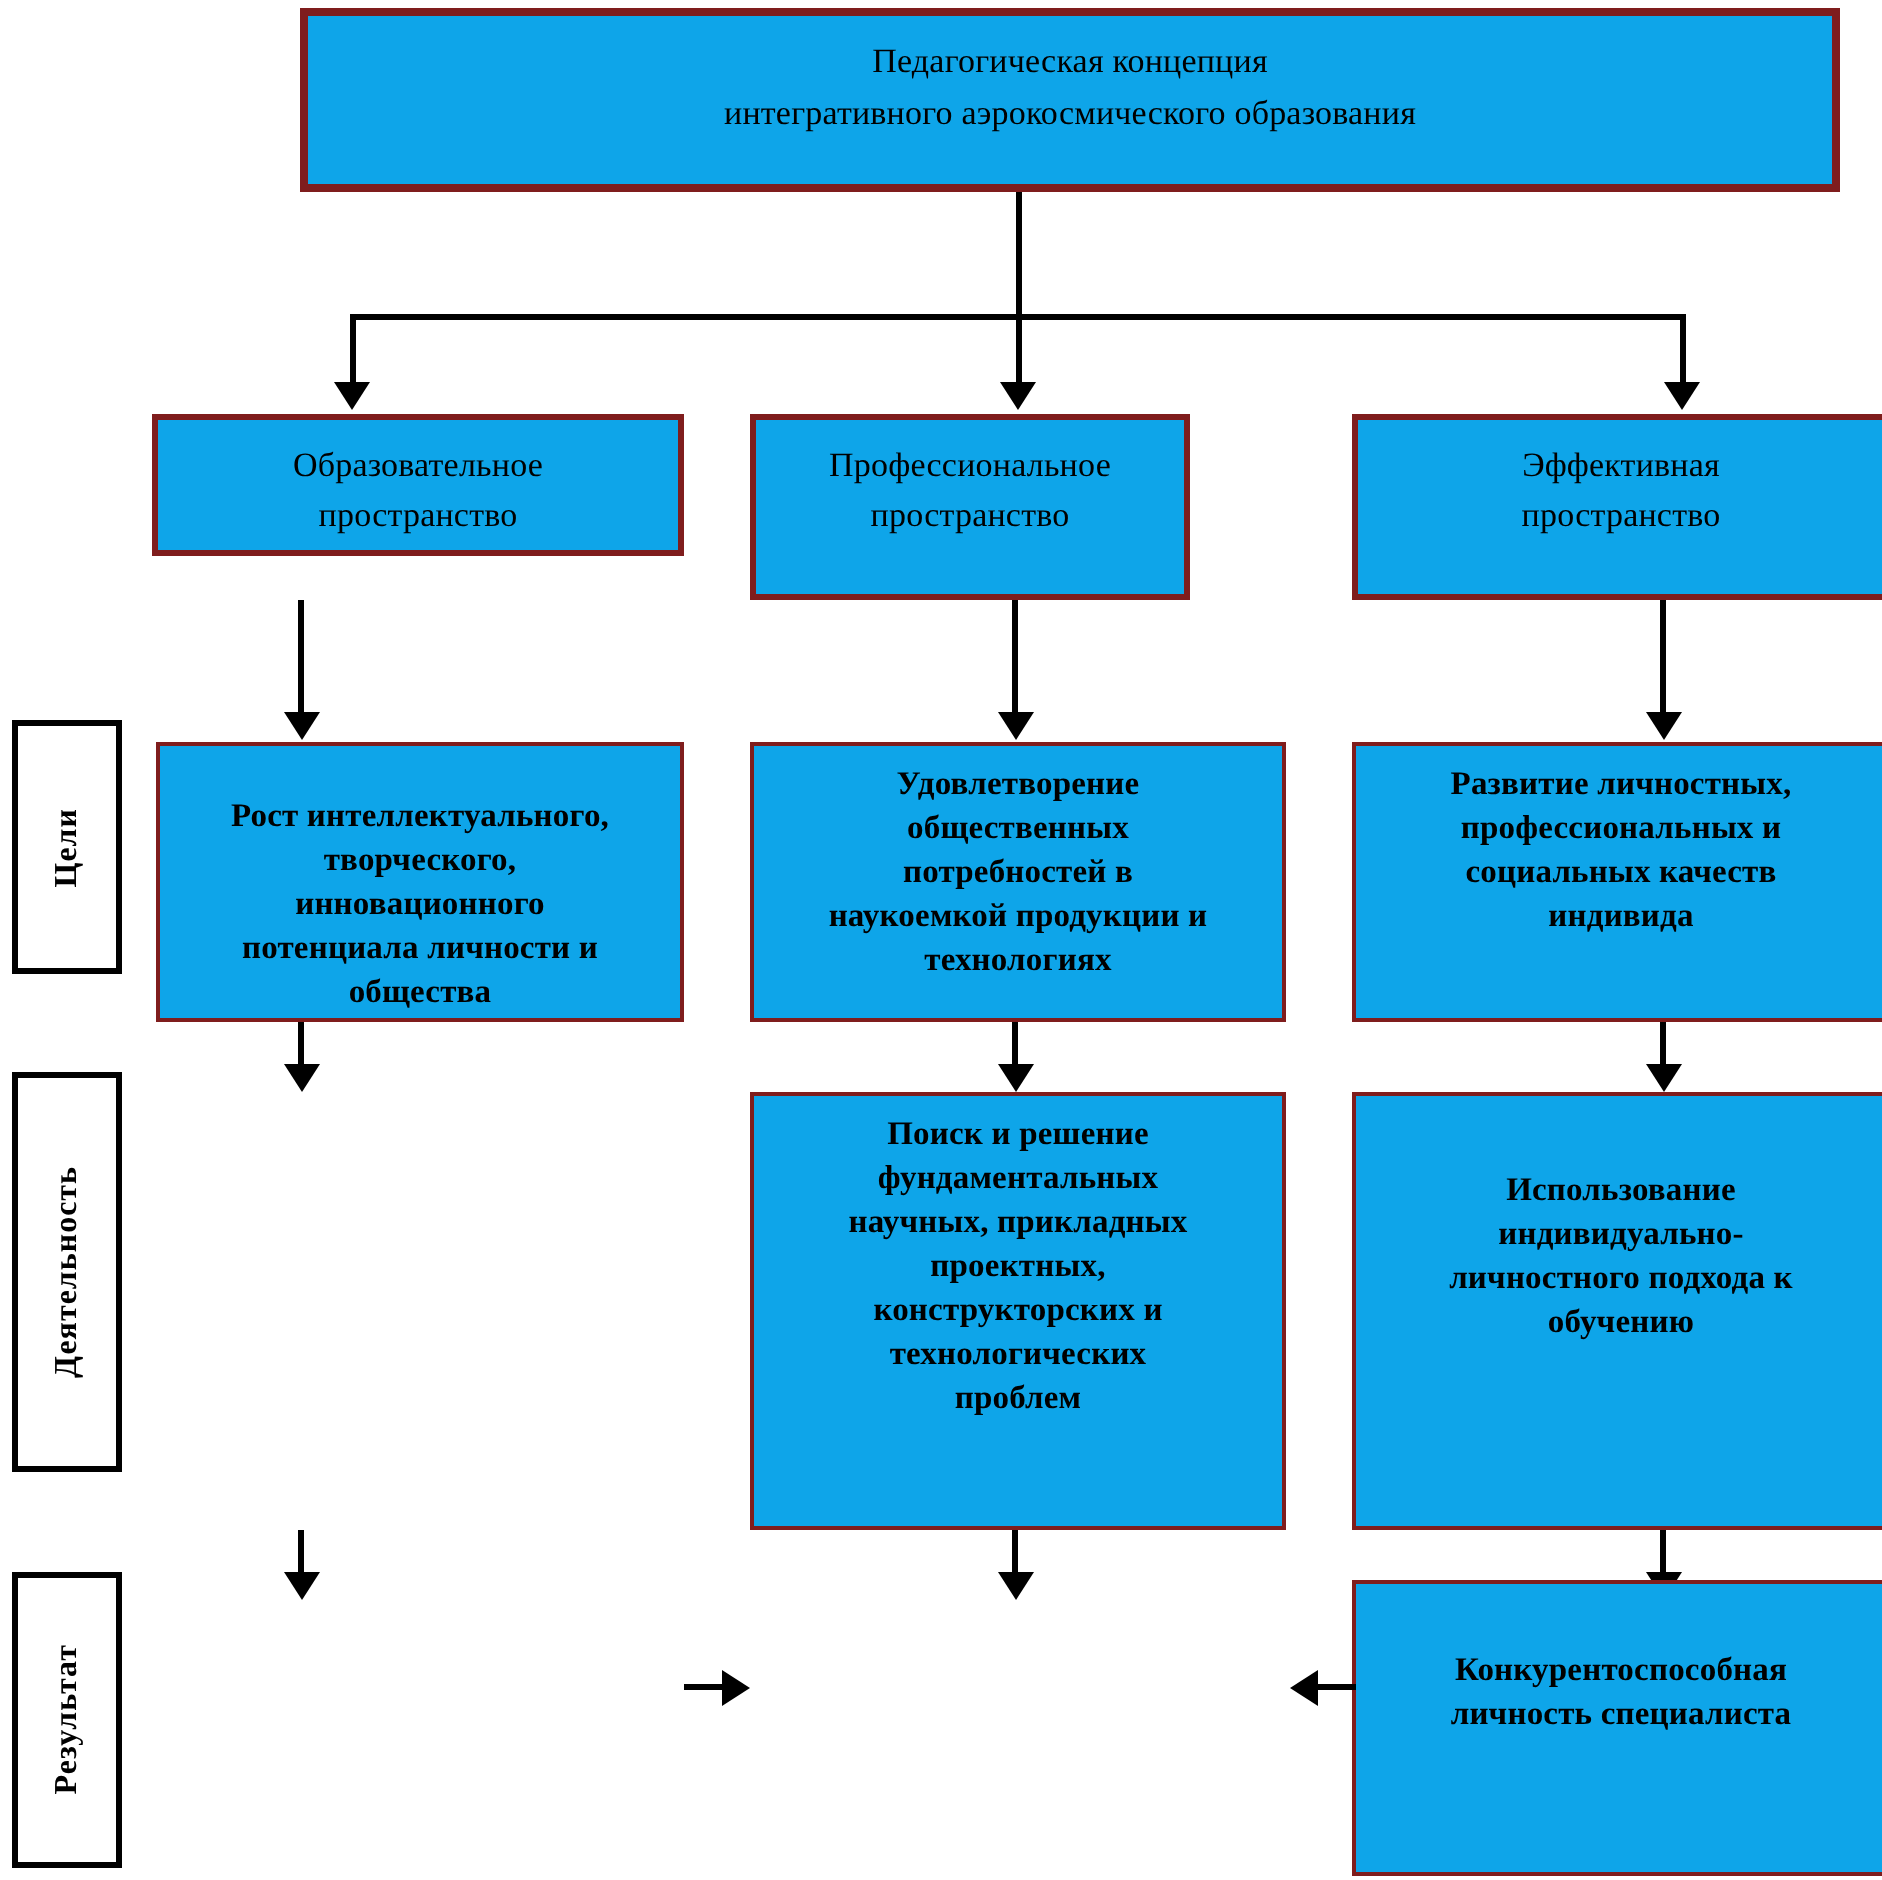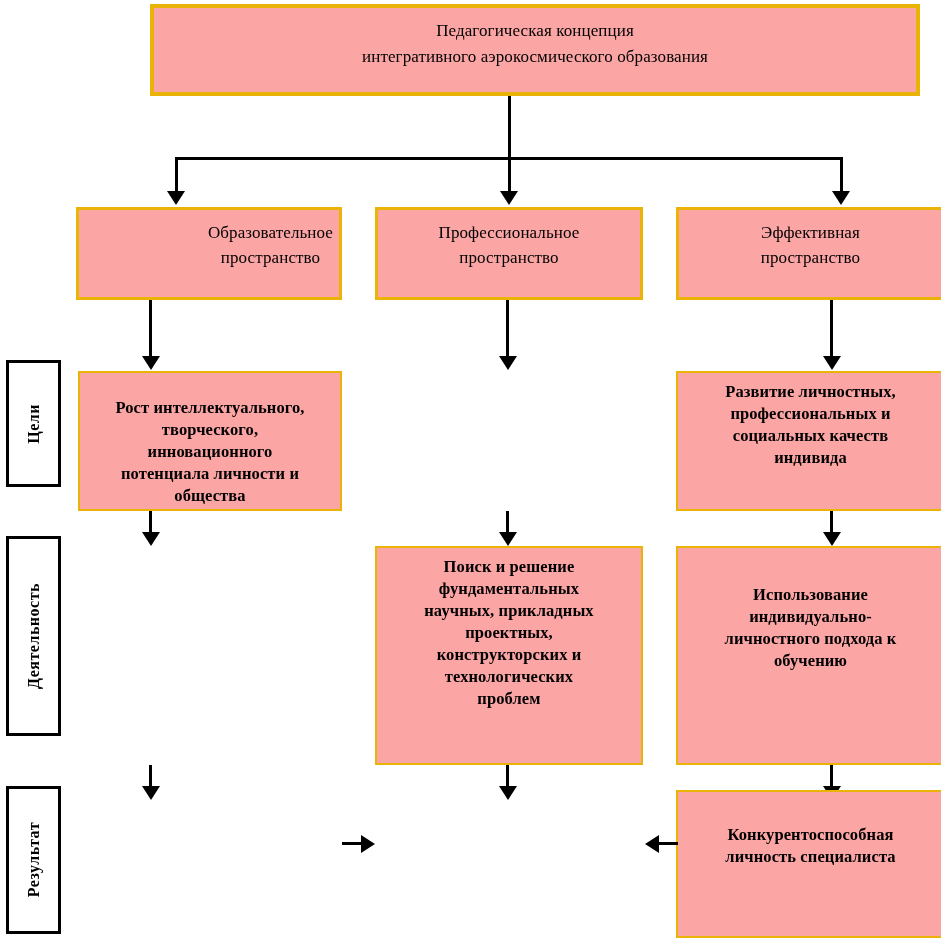--- a/index.html
+++ b/index.html
@@ -14,22 +14,22 @@
   #canvas {
     position: relative;
     width: 941px;
     height: 940px;
     background: #ffffff;
     overflow: hidden;
   }
   .box {
     position: absolute;
     box-sizing: border-box;
-    border: 2px solid #eab308;
-    background: #fca5a5;
+    border: 2px solid #7f1d1d;
+    background: #0ea5e9;
     display: flex;
     align-items: flex-start;
     justify-content: center;
     text-align: center;
     font-weight: bold;
     font-size: 16.5px;
     line-height: 1.33;
     letter-spacing: 0.1px;
   }
   .box .txt {
@@ -130,25 +130,25 @@
   <div class="vline" style="left:508px; top:96px; width:3px; height:64px;"></div>
   <div class="hline" style="left:175px; top:157px; width:668px; height:3px;"></div>
   <div class="vline" style="left:175px; top:157px; width:3px; height:35px;"></div>
   <div class="vline" style="left:840px; top:157px; width:3px; height:35px;"></div>
   <div class="vline" style="left:508px; top:157px; width:3px; height:35px;"></div>
 
   <div class="arrow-down" style="left:167px; top:191px;"></div>
   <div class="arrow-down" style="left:500px; top:191px;"></div>
   <div class="arrow-down" style="left:832px; top:191px;"></div>
 
-  <div class="box space-box" style="left:76px; top:207px; width:266px; height:93px; padding-top:11px;justify-content:flex-end;">
+  <div class="box space-box" style="left:76px; top:207px; width:266px; height:71px; padding-top:11px;">
     <span class="txt">Образовательное
 пространство</span>
   </div>
-  <div class="box space-box" style="left:375px; top:207px; width:268px; height:93px; padding-top:11px;">
+  <div class="box space-box" style="left:375px; top:207px; width:220px; height:93px; padding-top:11px;">
     <span class="txt">Профессиональное
 пространство</span>
   </div>
   <div class="box space-box" style="left:676px; top:207px; width:269px; height:93px; padding-top:11px;">
     <span class="txt">Эффективная
 пространство</span>
   </div>
 
   <div class="vline-thin" style="left:149px; top:300px; width:3px; height:58px;"></div>
   <div class="arrow-down" style="left:142px; top:356px;"></div>
@@ -168,20 +168,27 @@
   <div class="stage-label" style="left:6px; top:786px; width:55px; height:148px;">
     <span class="vtxt">Результат</span>
   </div>
 
   <div class="box goal-box" style="left:78px; top:371px; width:264px; height:140px; padding-top:24px;">
     <span class="txt">Рост интеллектуального,
 творческого,
 инновационного
 потенциала личности и
 общества</span>
+  </div>
+  <div class="box goal-box" style="left:375px; top:371px; width:268px; height:140px; padding-top:8px;">
+    <span class="txt">Удовлетворение
+общественных
+потребностей в
+наукоемкой продукции и
+технологиях</span>
   </div>
   <div class="box goal-box" style="left:676px; top:371px; width:269px; height:140px; padding-top:8px;">
     <span class="txt">Развитие личностных,
 профессиональных и
 социальных качеств
 индивида</span>
   </div>
 
   <div class="vline-thin" style="left:149px; top:511px; width:3px; height:24px;"></div>
   <div class="arrow-down" style="left:142px; top:532px;"></div>

